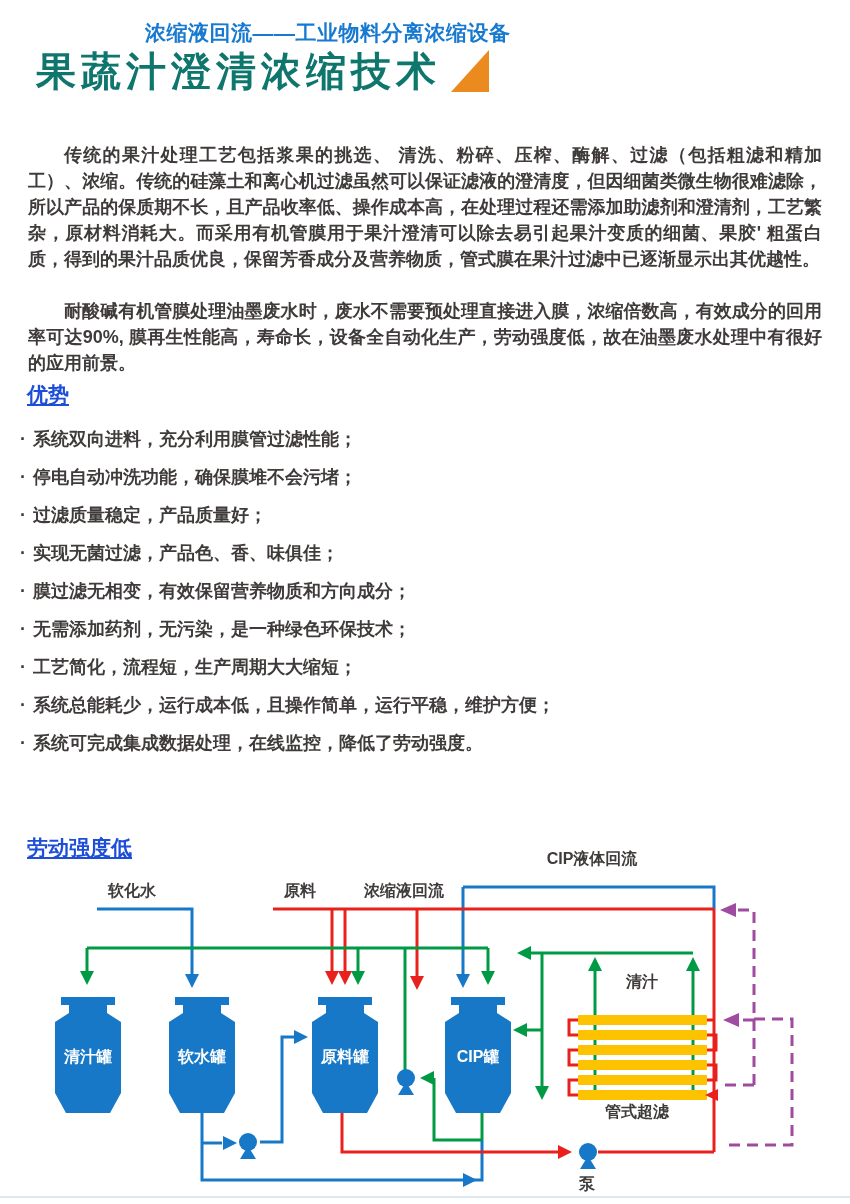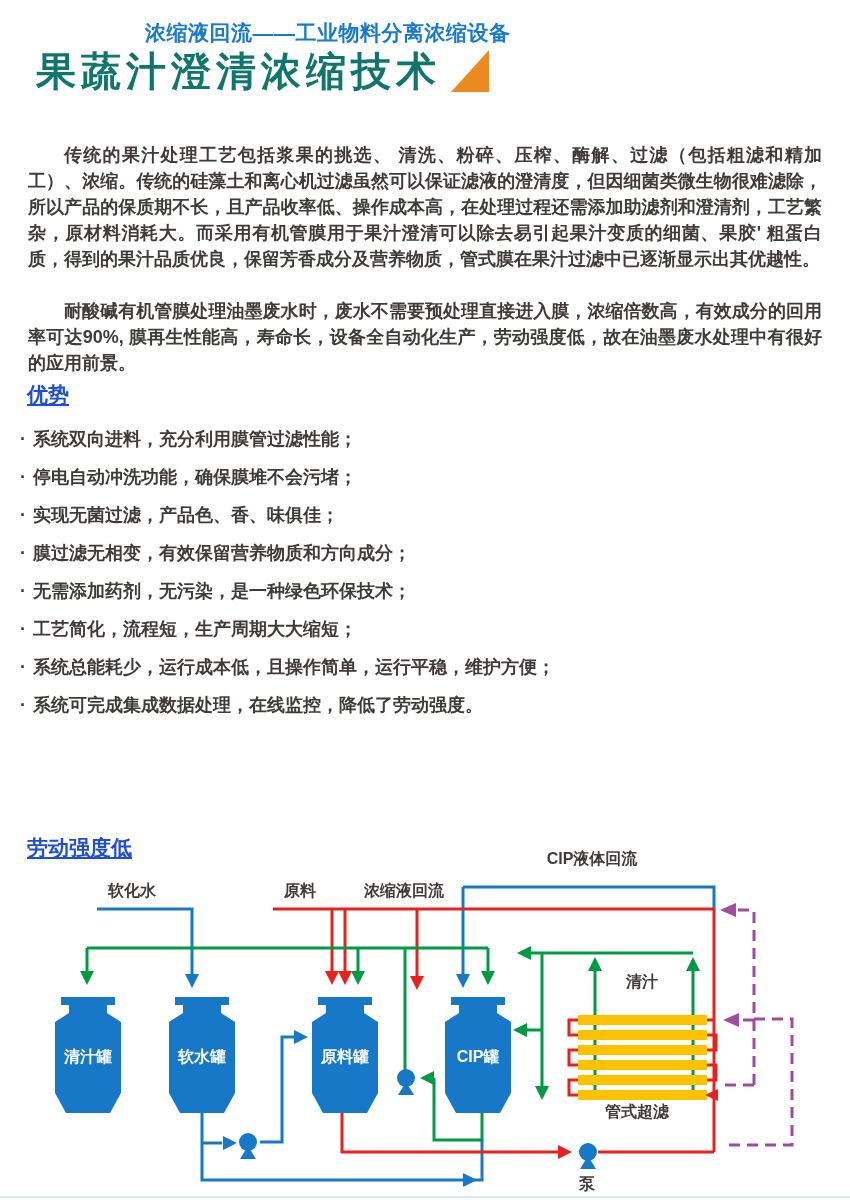--- a/index.html
+++ b/index.html
@@ -33,20 +33,21 @@
   <div class="title-triangle"></div>
 
   <p class="body-text p1">传统的果汁处理工艺包括浆果的挑选、 清洗、粉碎、压榨、酶解、过滤（包括粗滤和精加工）、浓缩。传统的硅藻土和离心机过滤虽然可以保证滤液的澄清度，但因细菌类微生物很难滤除，所以产品的保质期不长，且产品收率低、操作成本高，在处理过程还需添加助滤剂和澄清剂，工艺繁杂，原材料消耗大。而采用有机管膜用于果汁澄清可以除去易引起果汁变质的细菌、果胶' 粗蛋白质，得到的果汁品质优良，保留芳香成分及营养物质，管式膜在果汁过滤中已逐渐显示出其优越性。</p>
   <p class="body-text p2">耐酸碱有机管膜处理油墨废水时，废水不需要预处理直接进入膜，浓缩倍数高，有效成分的回用率可达90%, 膜再生性能高，寿命长，设备全自动化生产，劳动强度低，故在油墨废水处理中有很好的应用前景。</p>
 
   <h2 class="sec-heading h-adv">优势</h2>
 
   <ul class="adv-list">
     <li><span class="mark">·</span><span>系统双向进料，充分利用膜管过滤性能；</span></li>
     <li><span class="mark">·</span><span>停电自动冲洗功能，确保膜堆不会污堵；</span></li>
+    <li><span class="mark">·</span><span>过滤质量稳定，产品质量好；</span></li>
     <li><span class="mark">·</span><span>实现无菌过滤，产品色、香、味俱佳；</span></li>
     <li><span class="mark">·</span><span>膜过滤无相变，有效保留营养物质和方向成分；</span></li>
     <li><span class="mark">·</span><span>无需添加药剂，无污染，是一种绿色环保技术；</span></li>
     <li><span class="mark">·</span><span>工艺简化，流程短，生产周期大大缩短；</span></li>
     <li><span class="mark">·</span><span>系统总能耗少，运行成本低，且操作简单，运行平稳，维护方便；</span></li>
     <li><span class="mark">·</span><span>系统可完成集成数据处理，在线监控，降低了劳动强度。</span></li>
   </ul>
 
   <h2 class="sec-heading h-proc">劳动强度低</h2>
 

